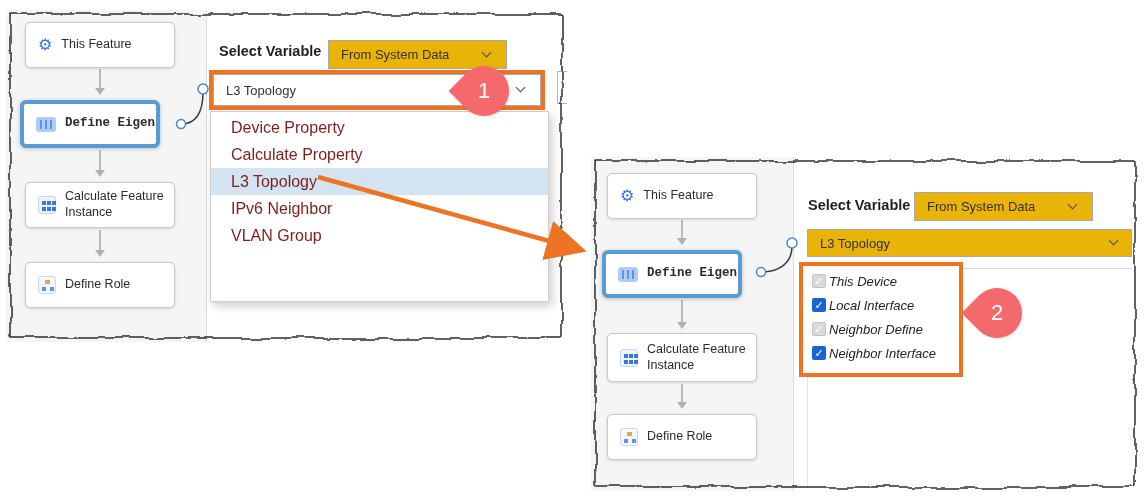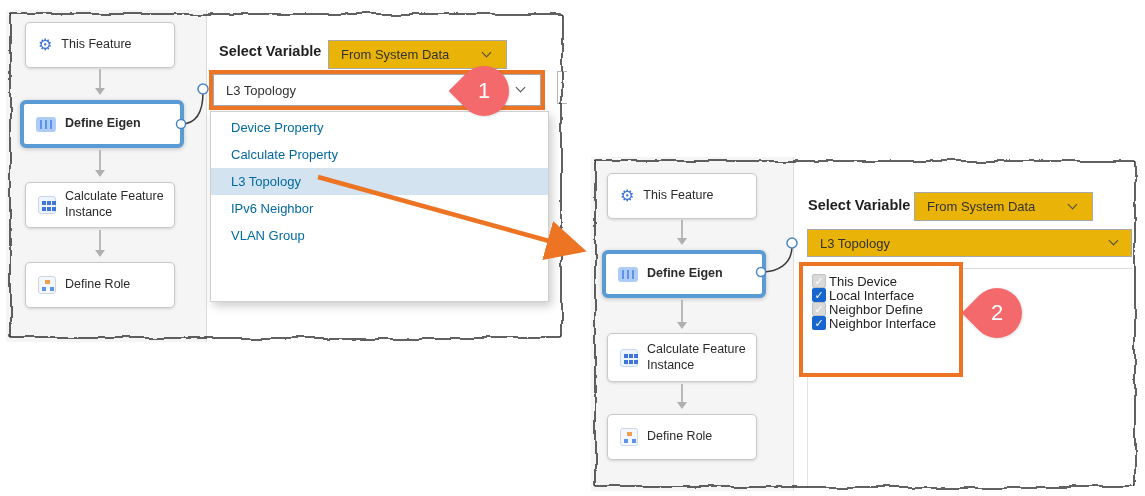--- a/index.html
+++ b/index.html
@@ -6,22 +6,22 @@
   html,body { width:1145px; height:496px; background:#ffffff; overflow:hidden;
     font-family:"Liberation Sans","DejaVu Sans",sans-serif; }
   .panel { position:absolute; background:#ffffff; }
   .torn { position:absolute; inset:0; width:100%; height:100%; pointer-events:none; z-index:9; overflow:visible; }
   .sidebar { position:absolute; left:0; top:0; bottom:0; background:#f5f5f6; border-right:1px solid #dcdcdc; }
   .content { position:absolute; top:4px; right:0; bottom:0; background:#fff; }
 
   .card { position:absolute; width:150px; height:46px; background:#fff; border:1px solid #c9c9c9;
     border-radius:5px; box-shadow:0 1px 3px rgba(0,0,0,.14); display:flex; align-items:center;
     padding-left:12px; gap:9px; font-size:12.5px; color:#2b2b2b; line-height:1.25; }
-  .card.sel { width:164px; height:48px; border:4px solid #5b9bd5; border-radius:6px; font-weight:bold;
-    box-shadow:0 1px 4px rgba(0,0,0,.22); }
+  .card.sel { width:140px; height:48px; border:4px solid #5b9bd5; border-radius:6px; font-weight:bold;
+    box-shadow:0 1px 4px rgba(0,0,0,.22);font-family:Liberation Mono, monospace; }
   .varrow { position:absolute; width:2px; background:#b9b9b9; }
   .varrow::after { content:""; position:absolute; left:-4px; bottom:-1px; border:5px solid transparent;
     border-top:7px solid #b0b0b0; border-bottom:none; }
 
   .icon { flex:0 0 auto; }
   .icon-gear { font-size:16px; color:#3f74d8; line-height:1; }
   .icon-eigen { width:20px; height:15px; border-radius:3px; background:#aecdf6; position:relative; }
   .icon-eigen::after { content:""; position:absolute; inset:3px 4px;
     background:repeating-linear-gradient(90deg,#5f92e8 0 2px,transparent 2px 5px); }
   .icon-grid { width:18px; height:18px; border-radius:3px; background:#eef4fd; border:1px solid #c3d6f5; position:relative; }
@@ -37,27 +37,27 @@
     padding-left:12px; font-size:13px; color:#333; }
   .chev { position:absolute; width:7px; height:7px; border-right:1.7px solid #4a4a4a;
     border-bottom:1.7px solid #4a4a4a; transform:rotate(45deg); top:50%; margin-top:-6px; }
 
   .hl-box { position:absolute; border:4px solid #ed7423; z-index:5; }
   .hl-inner { position:absolute; inset:0; background:#fff; border:1px solid #a8a8a8; display:flex;
     align-items:center; padding-left:12px; font-size:13px; color:#333; }
 
   .dropdown-list { position:absolute; background:#fff; border:1px solid #cfcfcf;
     box-shadow:3px 4px 9px rgba(0,0,0,.2); z-index:4; padding-top:2px; }
-  .opt { height:27px; display:flex; align-items:center; padding-left:20px; font-size:13px; color:#0369a1; }
+  .opt { height:27px; display:flex; align-items:center; padding-left:20px; font-size:16px; color:#7f1d1d; }
   .opt.sel { background:#d3e4f0; }
 
   .divline-h { position:absolute; height:1px; background:#d9d9d9; }
   .divline-v { position:absolute; width:1px; background:#e3e3e3; }
 
-  .cb-stack { position:absolute; display:flex; flex-direction:column; z-index:6; }
+  .cb-stack { position:absolute; display:flex; flex-direction:column; gap:10px; z-index:6;font-style:italic; }
   .cb-row { display:flex; align-items:center; height:14px; }
   .cb { width:14px; height:14px; border-radius:2px; display:flex; align-items:center; justify-content:center; }
   .cb::before { content:"\2713"; color:#fff; font-size:11px; font-weight:bold; line-height:1; }
   .cb.on { background:#1766cf; }
   .cb.dis { background:#d9d9d9; border:1px solid #c2c2c2; }
   .cb-label { font-size:13px; color:#222; margin-left:3px; }
 
   .pin { position:absolute; width:50px; height:50px; background:#f4696b; border-radius:0 50% 50% 50%;
     transform:rotate(-45deg); display:flex; align-items:center; justify-content:center; z-index:8;
     box-shadow:0 1px 3px rgba(0,0,0,.15); }

